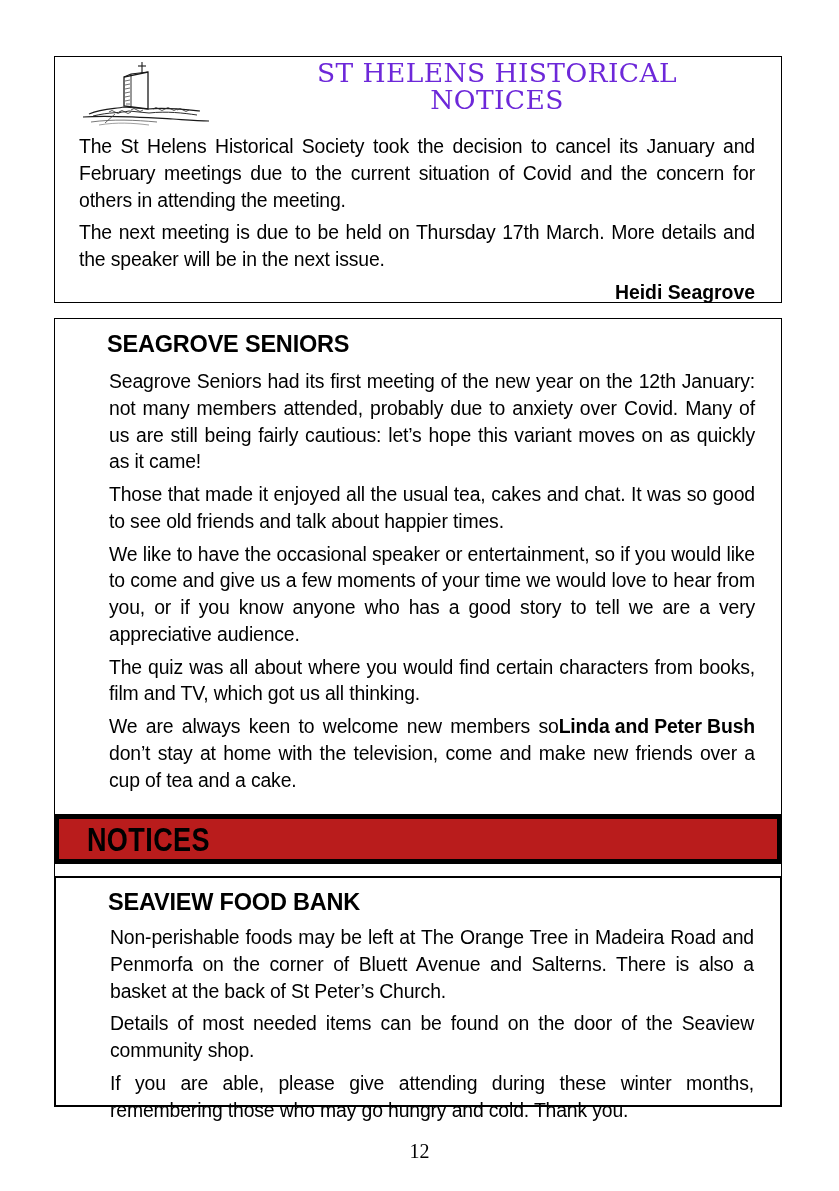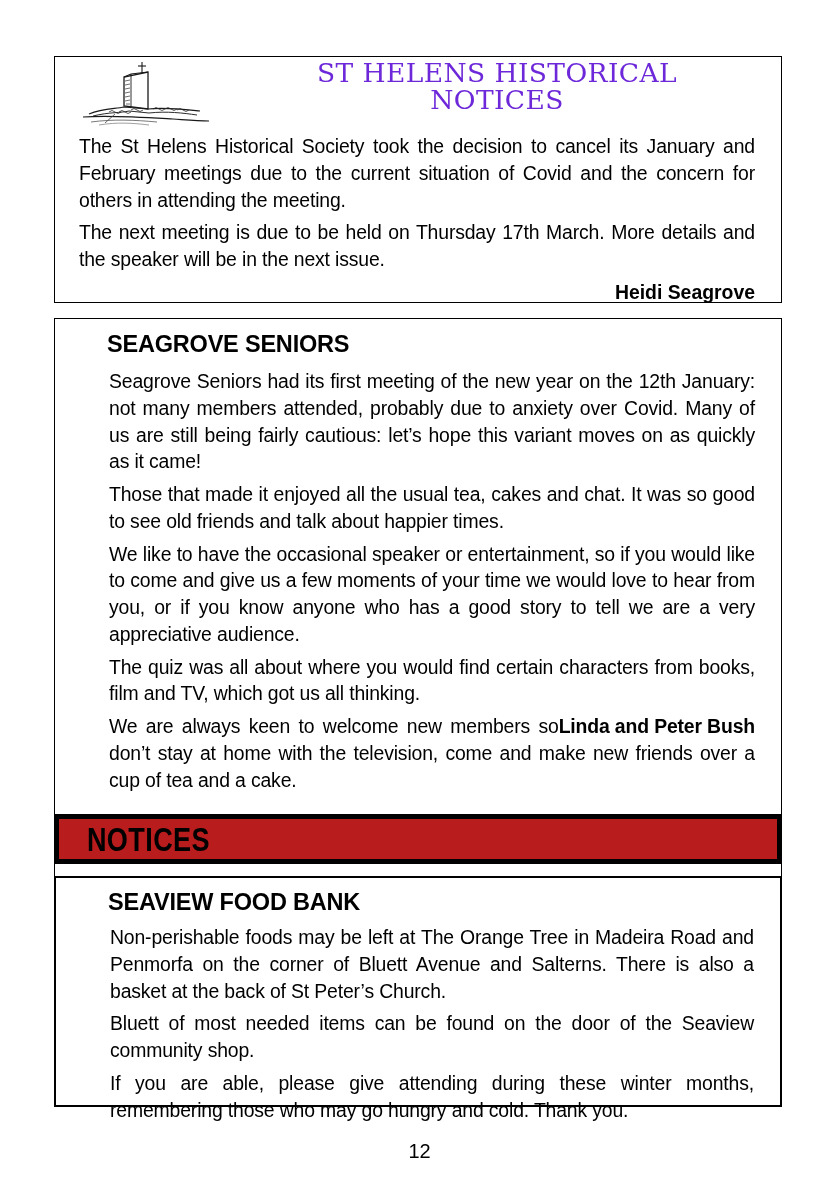--- a/index.html
+++ b/index.html
@@ -158,21 +158,21 @@
   }
   .foodbank-inner .section-heading { margin-left: -2px; margin-bottom: 8px; }
 
   
   #page-number {
     position: absolute;
     left: 0;
     top: 1140px;
     width: 839px;
     text-align: center;
-    font-family: Liberation Sans, sans-serif;
+    font-family: Liberation Serif, serif;
     font-size: 20px;
   }
 
   svg { display: block; }
 </style>
 </head>
 <body>
 
 <div class="page">
 
@@ -245,20 +245,20 @@
   </div>
 
   <div id="banner-notices">
     <span class="banner-label">NOTICES</span>
   </div>
 
   <div class="box" id="box-foodbank">
     <div class="foodbank-inner">
       <h2 class="section-heading">SEAVIEW FOOD BANK</h2>
       <p class="body-text">Non-perishable foods may be left at The Orange Tree in Madeira Road and Penmorfa on the corner of Bluett Avenue and Salterns. There is also a basket at the back of St Peter’s Church.</p>
-      <p class="body-text">Bluett of most needed items can be found on the door of the Seaview community shop.</p>
+      <p class="body-text">Details of most needed items can be found on the door of the Seaview community shop.</p>
       <p class="body-text">If you are able, please give attending during these winter months, remembering those who may go hungry and cold. Thank you.</p>
     </div>
   </div>
 
   <div id="page-number">12</div>
 
 </div>
 
 </body></html>

